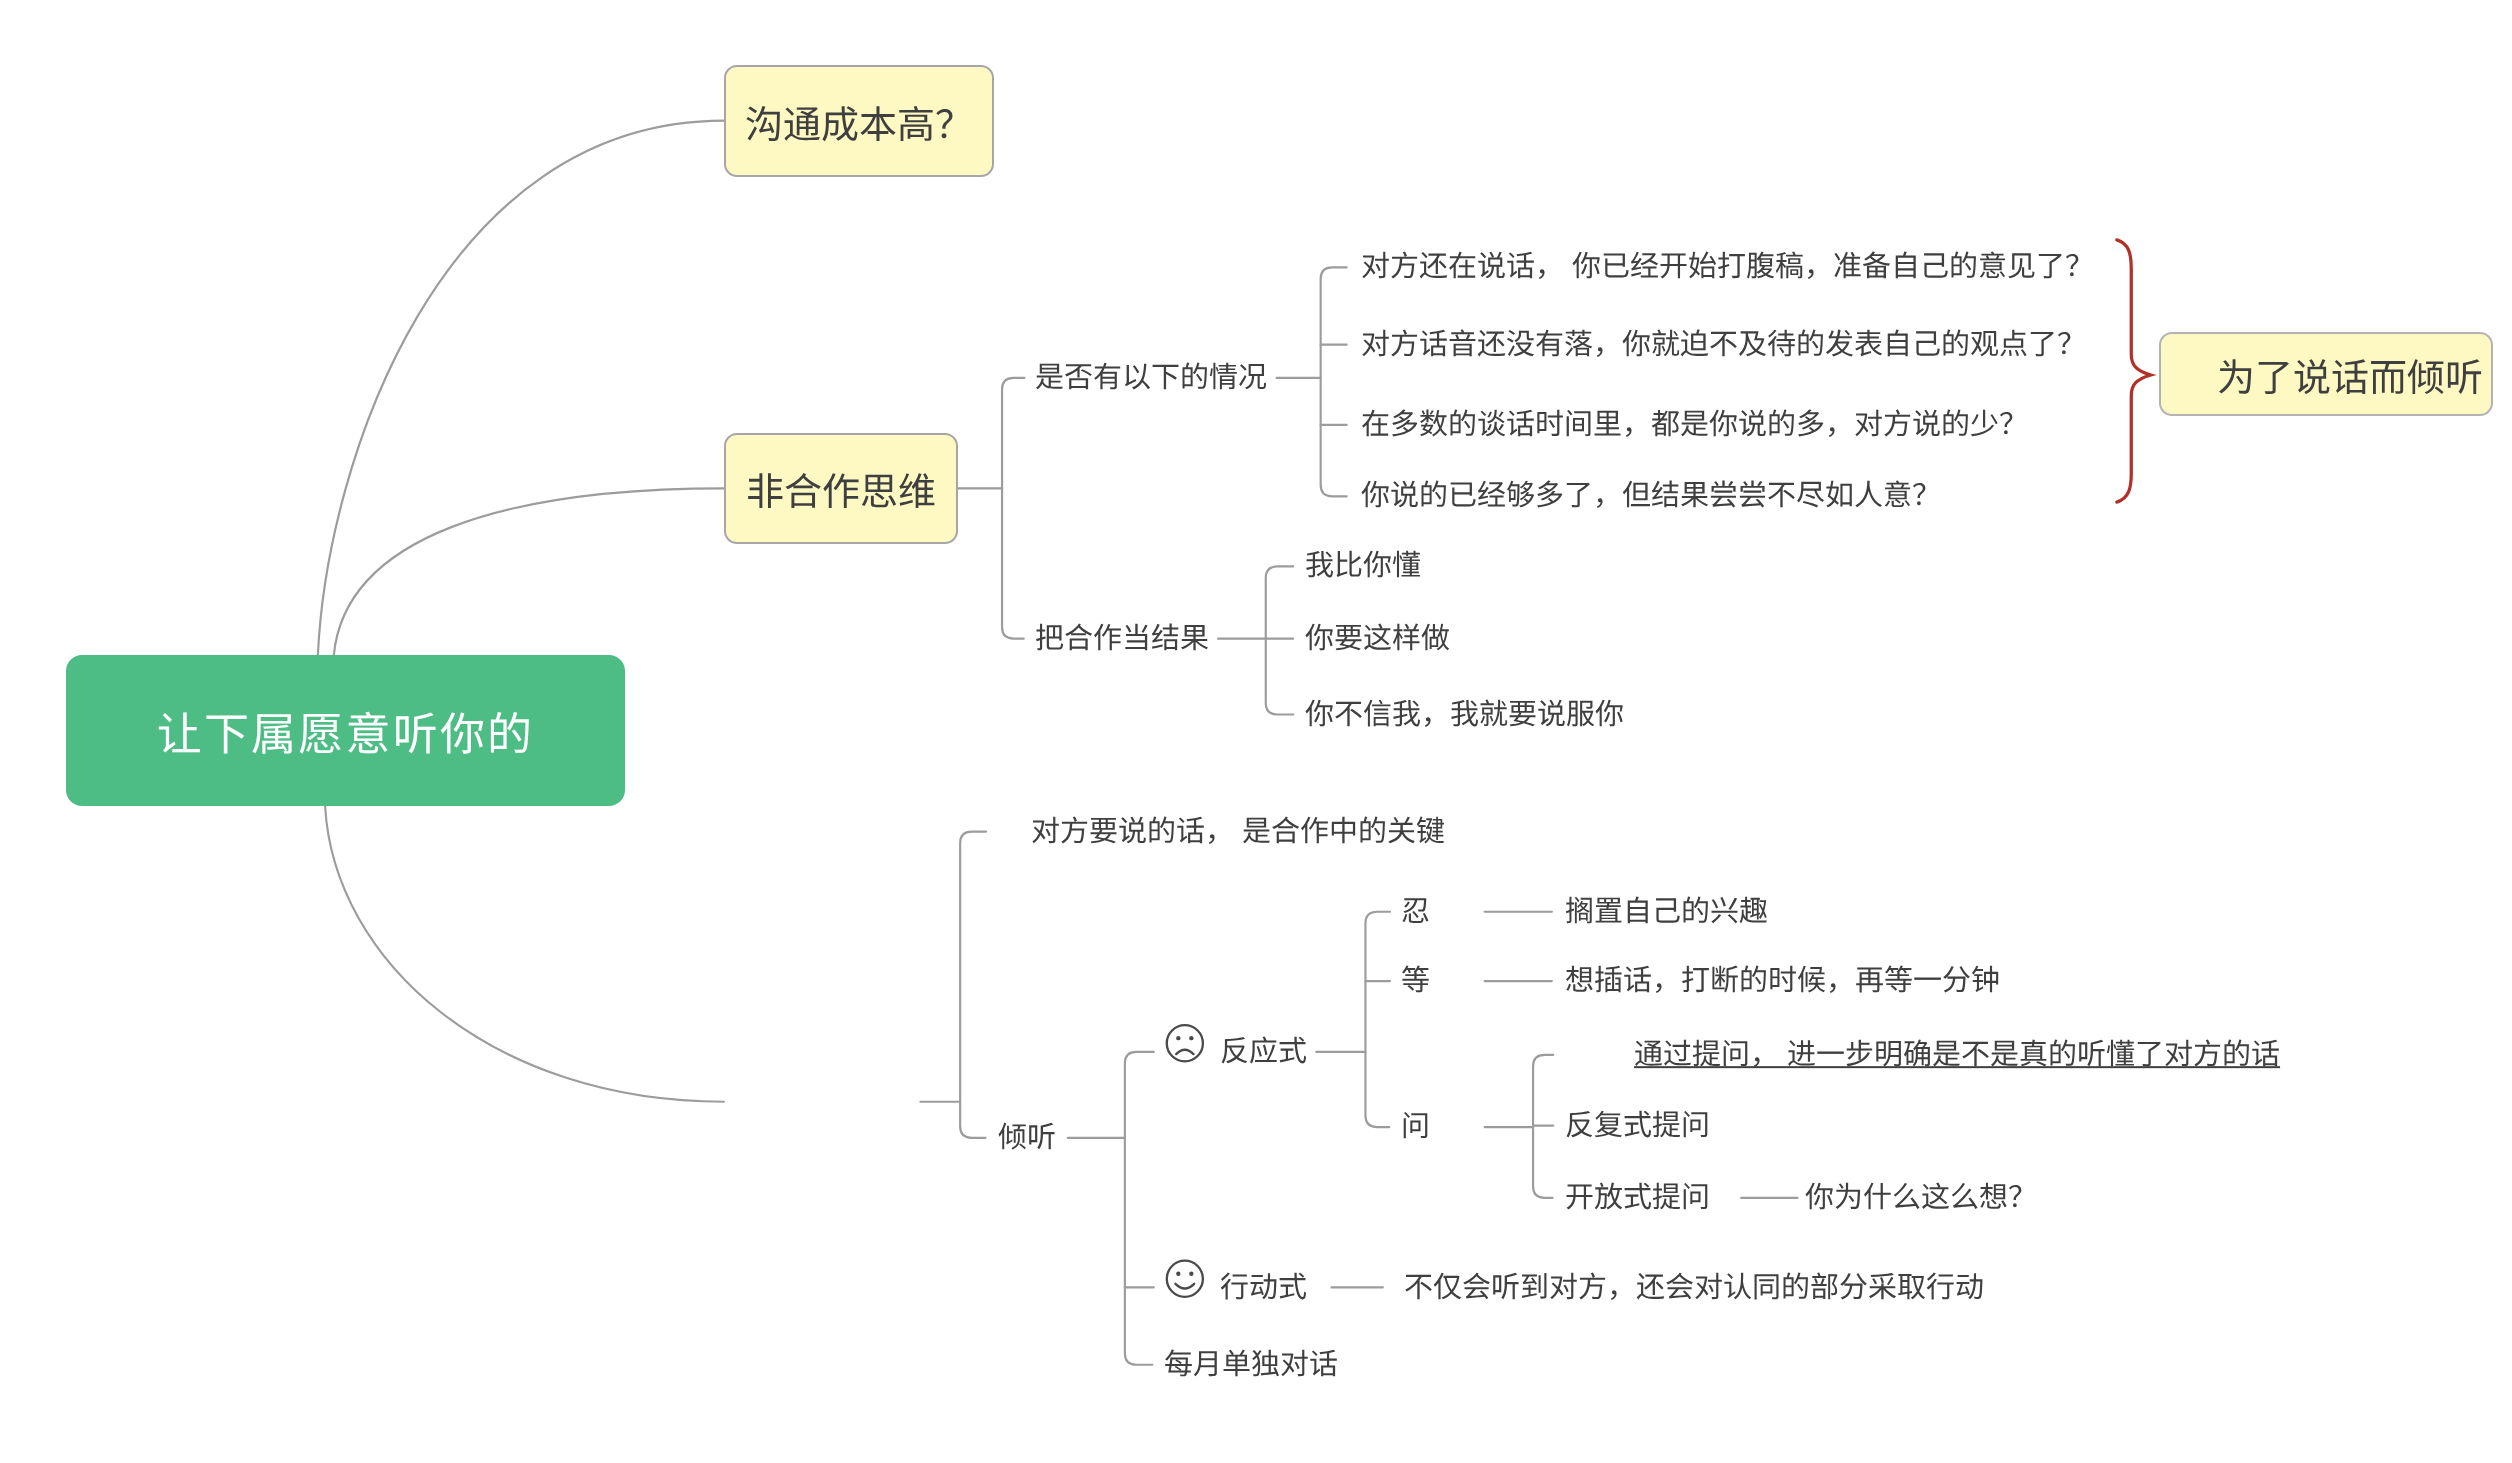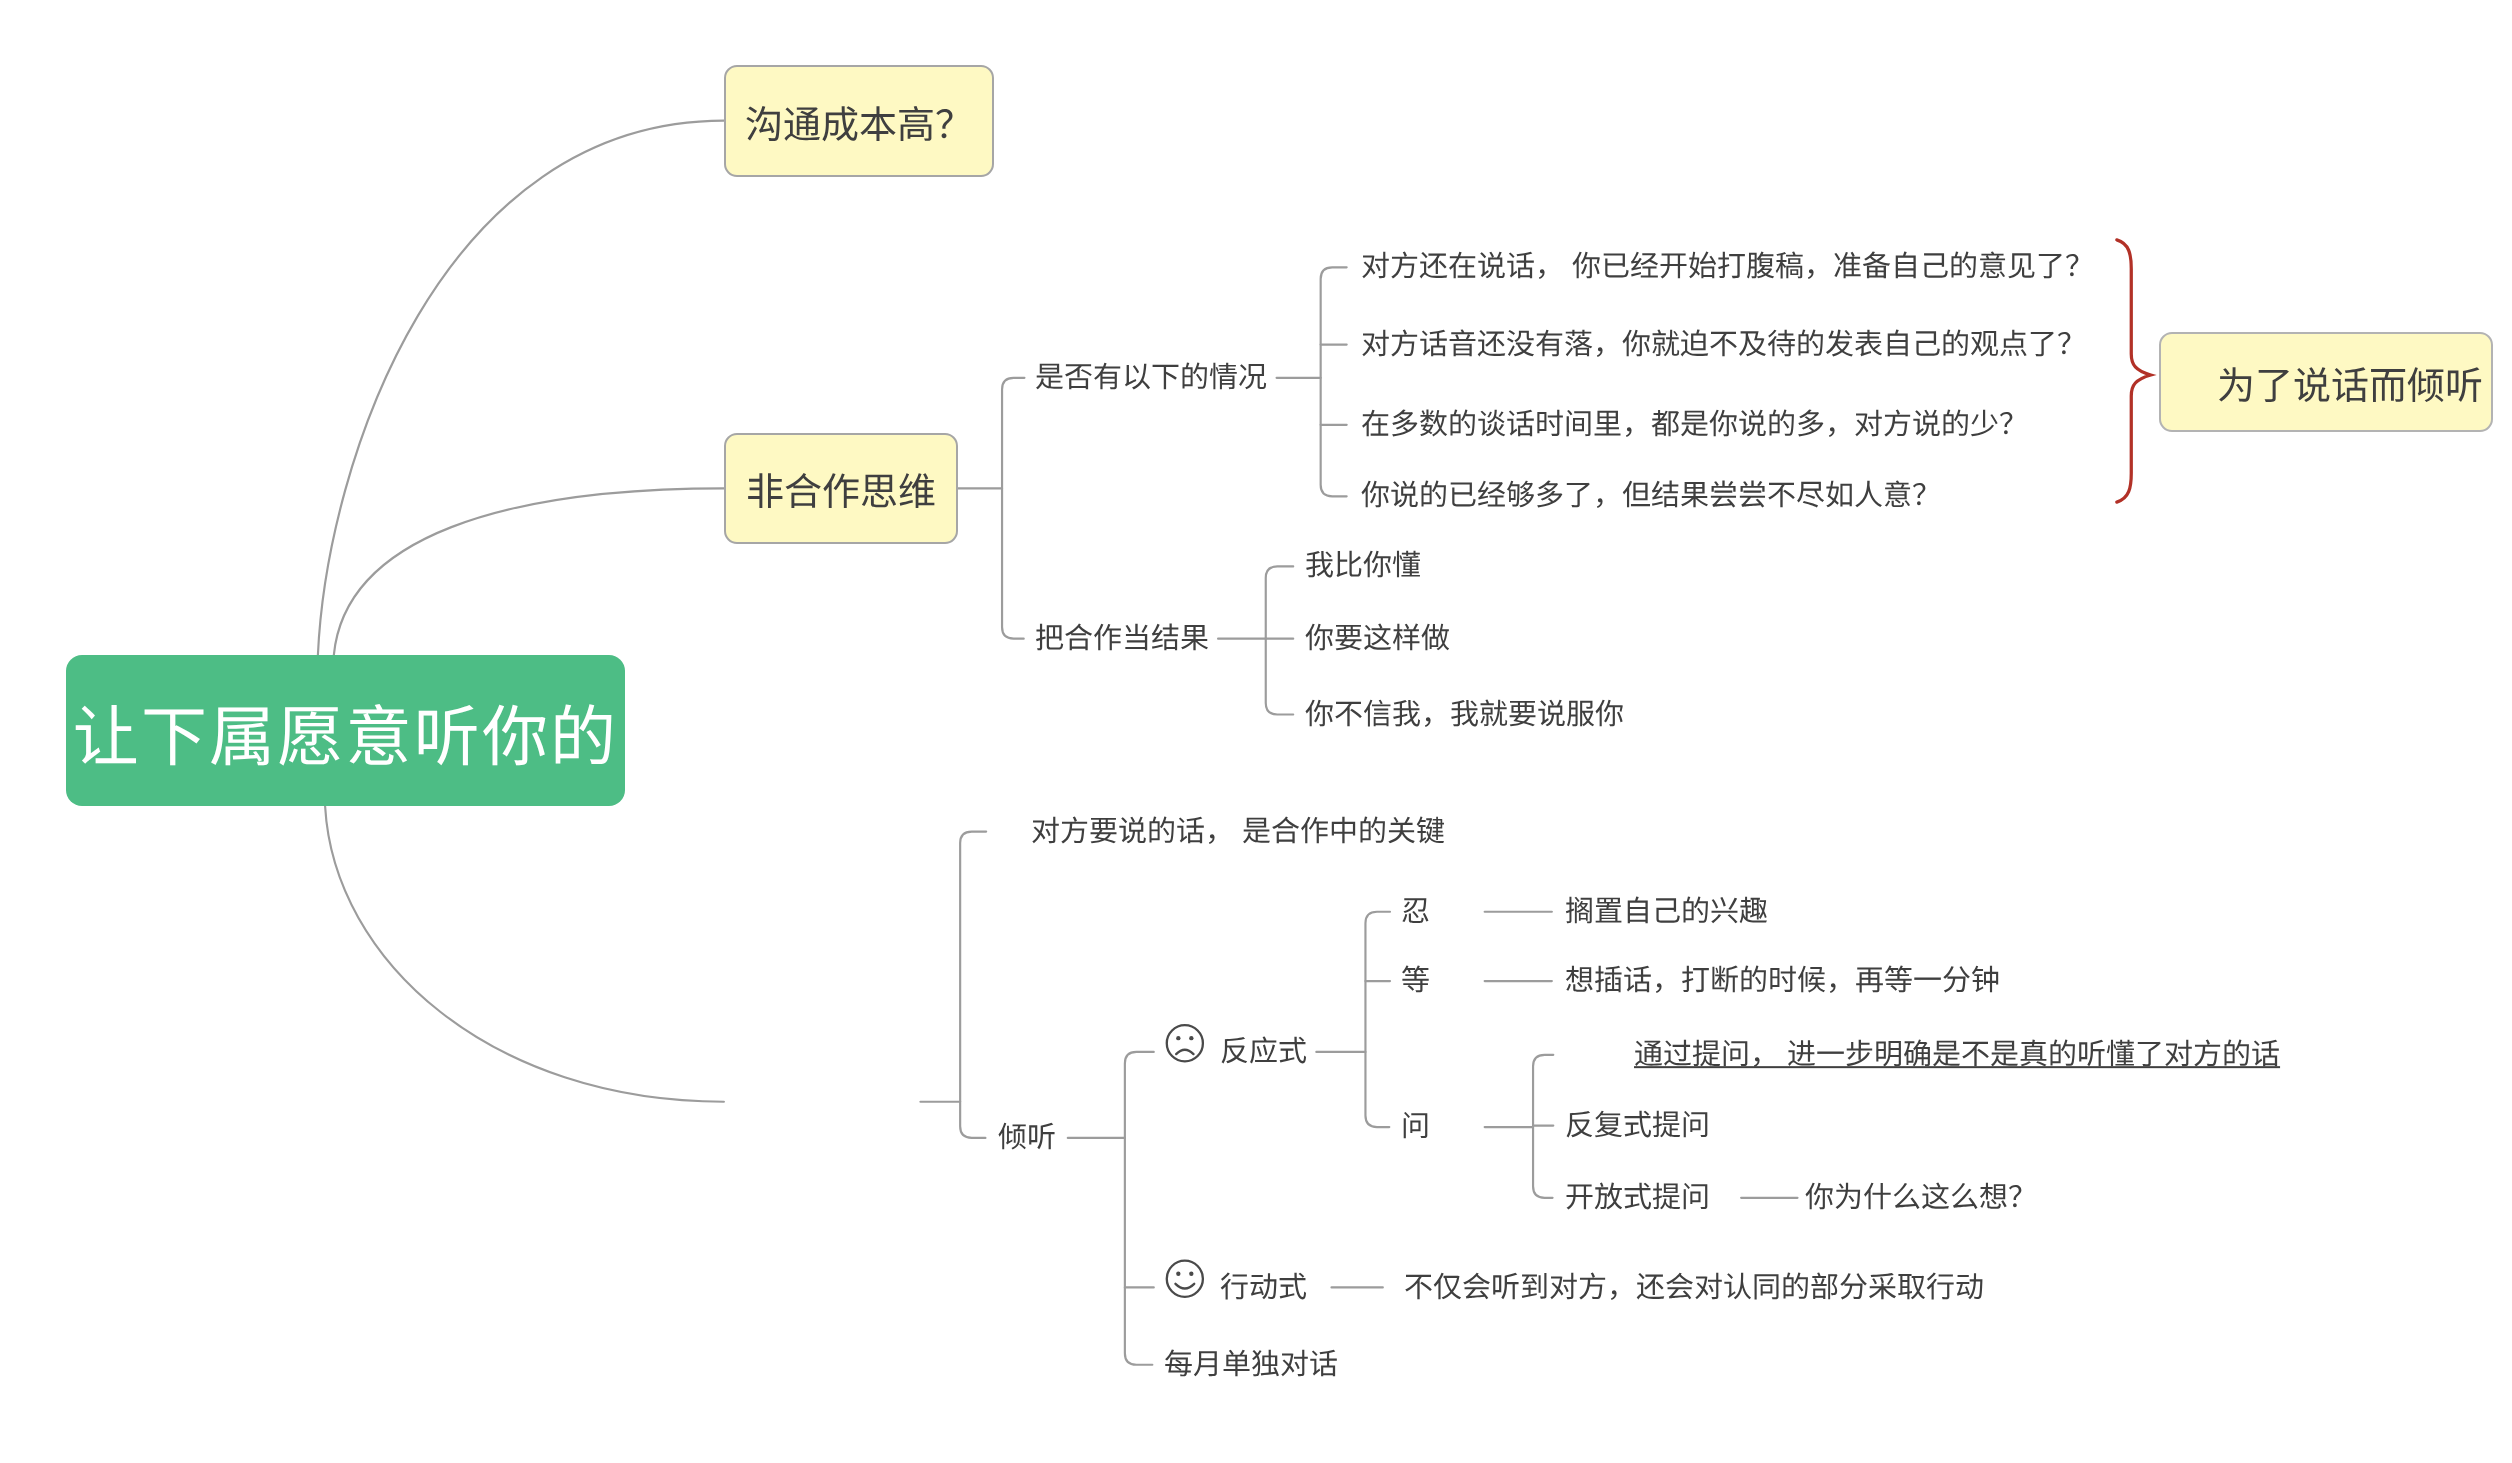--- a/index.html
+++ b/index.html
@@ -5,21 +5,21 @@
 <style>
   html,body{margin:0;padding:0;background:#ffffff;}
   #canvas{position:relative;width:2512px;height:1463px;background:#ffffff;overflow:hidden;
           font-family:"Liberation Sans",sans-serif;}
   #links{position:absolute;left:0;top:0;width:2512px;height:1463px;}
   .topic{position:absolute;white-space:nowrap;color:#3f3f3f;font-size:29px;line-height:1.3;
          transform:translateY(-50%);}
   .box{position:absolute;display:flex;align-items:center;justify-content:center;
        box-sizing:border-box;background:#fef9c3;border:2.2px solid #a6a6a6;border-radius:13px;
        color:#3f3f3f;font-size:38px;white-space:nowrap;}
-  .root{background:#4dbd85;border:none;border-radius:16px;color:#ffffff;font-size:66px;letter-spacing:2.2px;}
+  .root{background:#4dbd85;border:none;border-radius:16px;color:#ffffff;font-size:45px;letter-spacing:2.2px;}
   .callout{border-color:#b3b3b3;}
 </style>
 </head>
 <body>
 
 <div id="canvas">
 
   <svg id="links" viewBox="0 0 3477 2025">
     <g fill="none" stroke="#9c9c9c" stroke-width="3" stroke-linecap="round">
 
@@ -71,21 +71,21 @@
     </g>
   </svg>
 
   <div class="box root" style="left:66px;top:655px;width:559px;height:151px;">让下属愿意听你的</div>
 
   <div class="box" style="left:724px;top:65px;width:270px;height:112px;">沟通成本高？</div>
 
   <div class="box" style="left:724px;top:433px;width:234px;height:111px;">非合作思维</div>
 
 
-  <div class="box callout" style="left:2159px;top:332px;width:334px;height:100px;padding-left:48px;">为了说话而倾听</div>
+  <div class="box callout" style="left:2159px;top:332px;width:334px;height:84px;padding-left:48px;">为了说话而倾听</div>
 
   <div class="topic" style="left:1035px;top:378px;">是否有以下的情况</div>
   <div class="topic" style="left:1361px;top:267px;">对方还在说话， 你已经开始打腹稿，准备自己的意见了？</div>
   <div class="topic" style="left:1361px;top:345px;">对方话音还没有落，你就迫不及待的发表自己的观点了？</div>
   <div class="topic" style="left:1361px;top:425px;">在多数的谈话时间里，都是你说的多，对方说的少？</div>
   <div class="topic" style="left:1361px;top:496px;">你说的已经够多了，但结果尝尝不尽如人意？</div>
 
   <div class="topic" style="left:1035px;top:639px;">把合作当结果</div>
   <div class="topic" style="left:1305px;top:566px;">我比你懂</div>
   <div class="topic" style="left:1305px;top:639px;">你要这样做</div>

